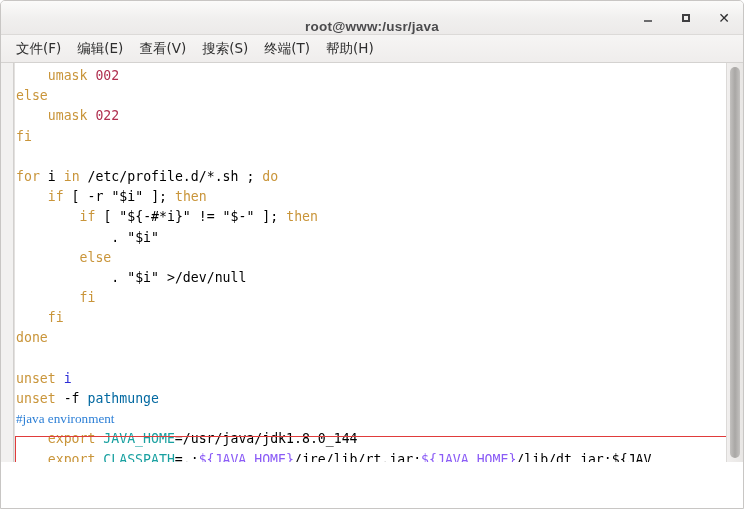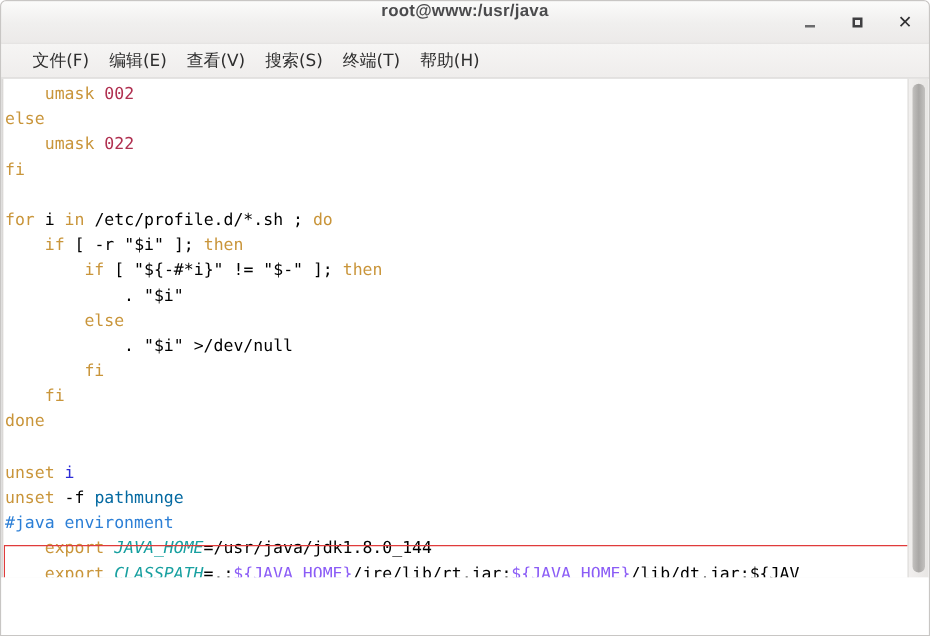--- a/index.html
+++ b/index.html
@@ -26,21 +26,21 @@
   }
   
   #titlebar {
     position: relative;
     height: 33px;
     min-height: 33px;
     background: linear-gradient(to bottom, #fbfbfa 0%, #f0efee 55%, #eceae9 100%);
     border-bottom: 1px solid #dcdad8;
     border-radius: 4px 4px 0 0;
     display: flex;
-    align-items: flex-start;
+    align-items: flex-end;
     justify-content: center;
   }
   #title-text {
     font-size: 13.5px;
     font-weight: bold;
     color: #4b4b4d;
     letter-spacing: .2px;
     user-select: none;
   }
   #window-controls {
@@ -84,38 +84,39 @@
     font-family: "DejaVu Sans", sans-serif;
   }
   
   #menubar {
     height: 28px;
     min-height: 28px;
     background: linear-gradient(to bottom, #f6f5f4 0%, #efedec 100%);
     border-bottom: 1px solid #d4d2d0;
     display: flex;
     align-items: center;
-    padding-left: 17px;
+    padding-left: 7px;
     box-sizing: border-box;
   }
   .menu-item {
     font-size: 13.5px;
     color: #2e2e2e;
     padding: 2px 8px;
     cursor: default;
     white-space: nowrap;
     font-family: "DejaVu Sans", "Liberation Sans", sans-serif;
   }
   
   #terminal-area {
     position: relative;
     flex: 1;
     background: #ffffff;
     display: flex;
     overflow: hidden;
+    margin-left: 12px;
   }
   #term-left-edge {
     width: 2px;
     min-width: 2px;
     background: linear-gradient(to right, #c9c7c5, #eceae8);
   }
   #term-body {
     position: relative;
     flex: 1;
     overflow: hidden;
@@ -135,22 +136,22 @@
   .ln {
     height: 20.2px;
     padding-left: 1px;
     white-space: pre;
   }
   
   .kw   { color: #c9953a; }
   .num  { color: #b03050; }
   .ident{ color: #2c2cd6; }
   .fn   { color: #0369a1; }
-  .var  { color: #18a0a0; font-style: italic; }
-  .cmt  { color: #2c7fd6; }
+  .var  { color: #18a0a0; }
+  .cmt  { color: #2c7fd6; font-family: Liberation Serif, serif; }
   .dim  { color: #8b5cf6; }
   .pln  { color: #000000; }
   
   #red-box {
     position: absolute;
     border: 1.4px solid #e03b3b;
     pointer-events: none;
     left: 0px;
     top: 373px;
     width: 726px;

